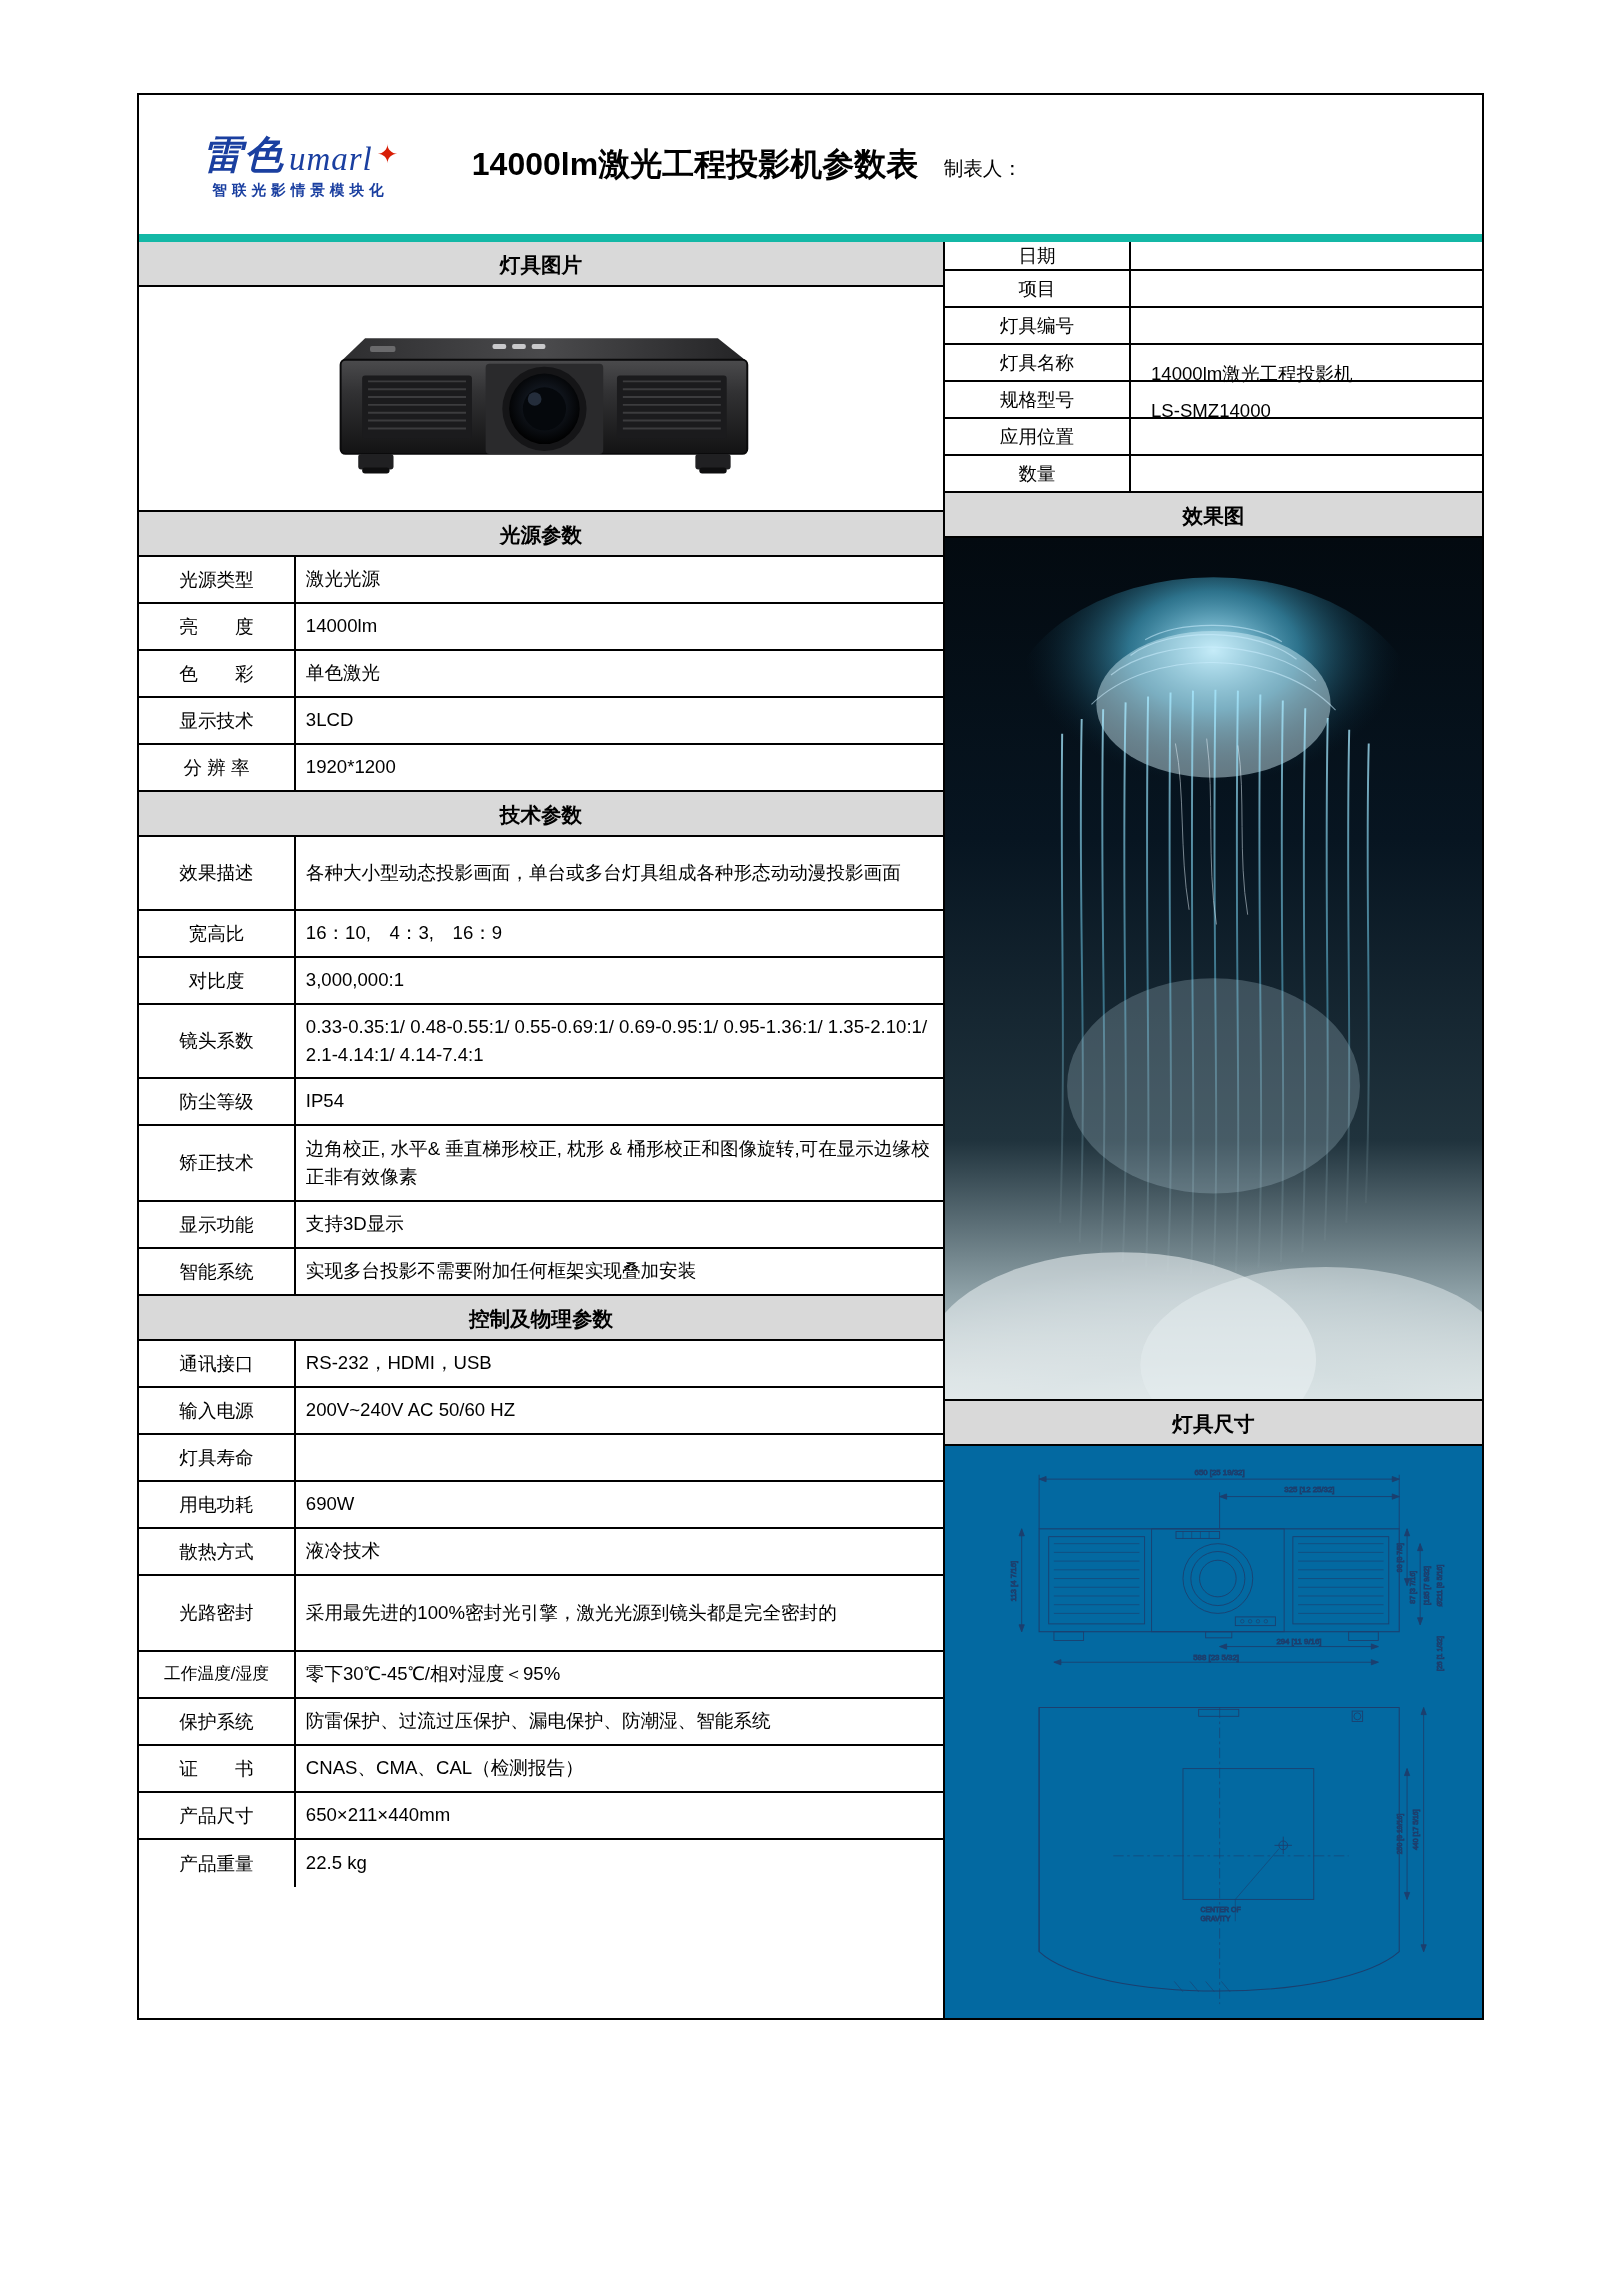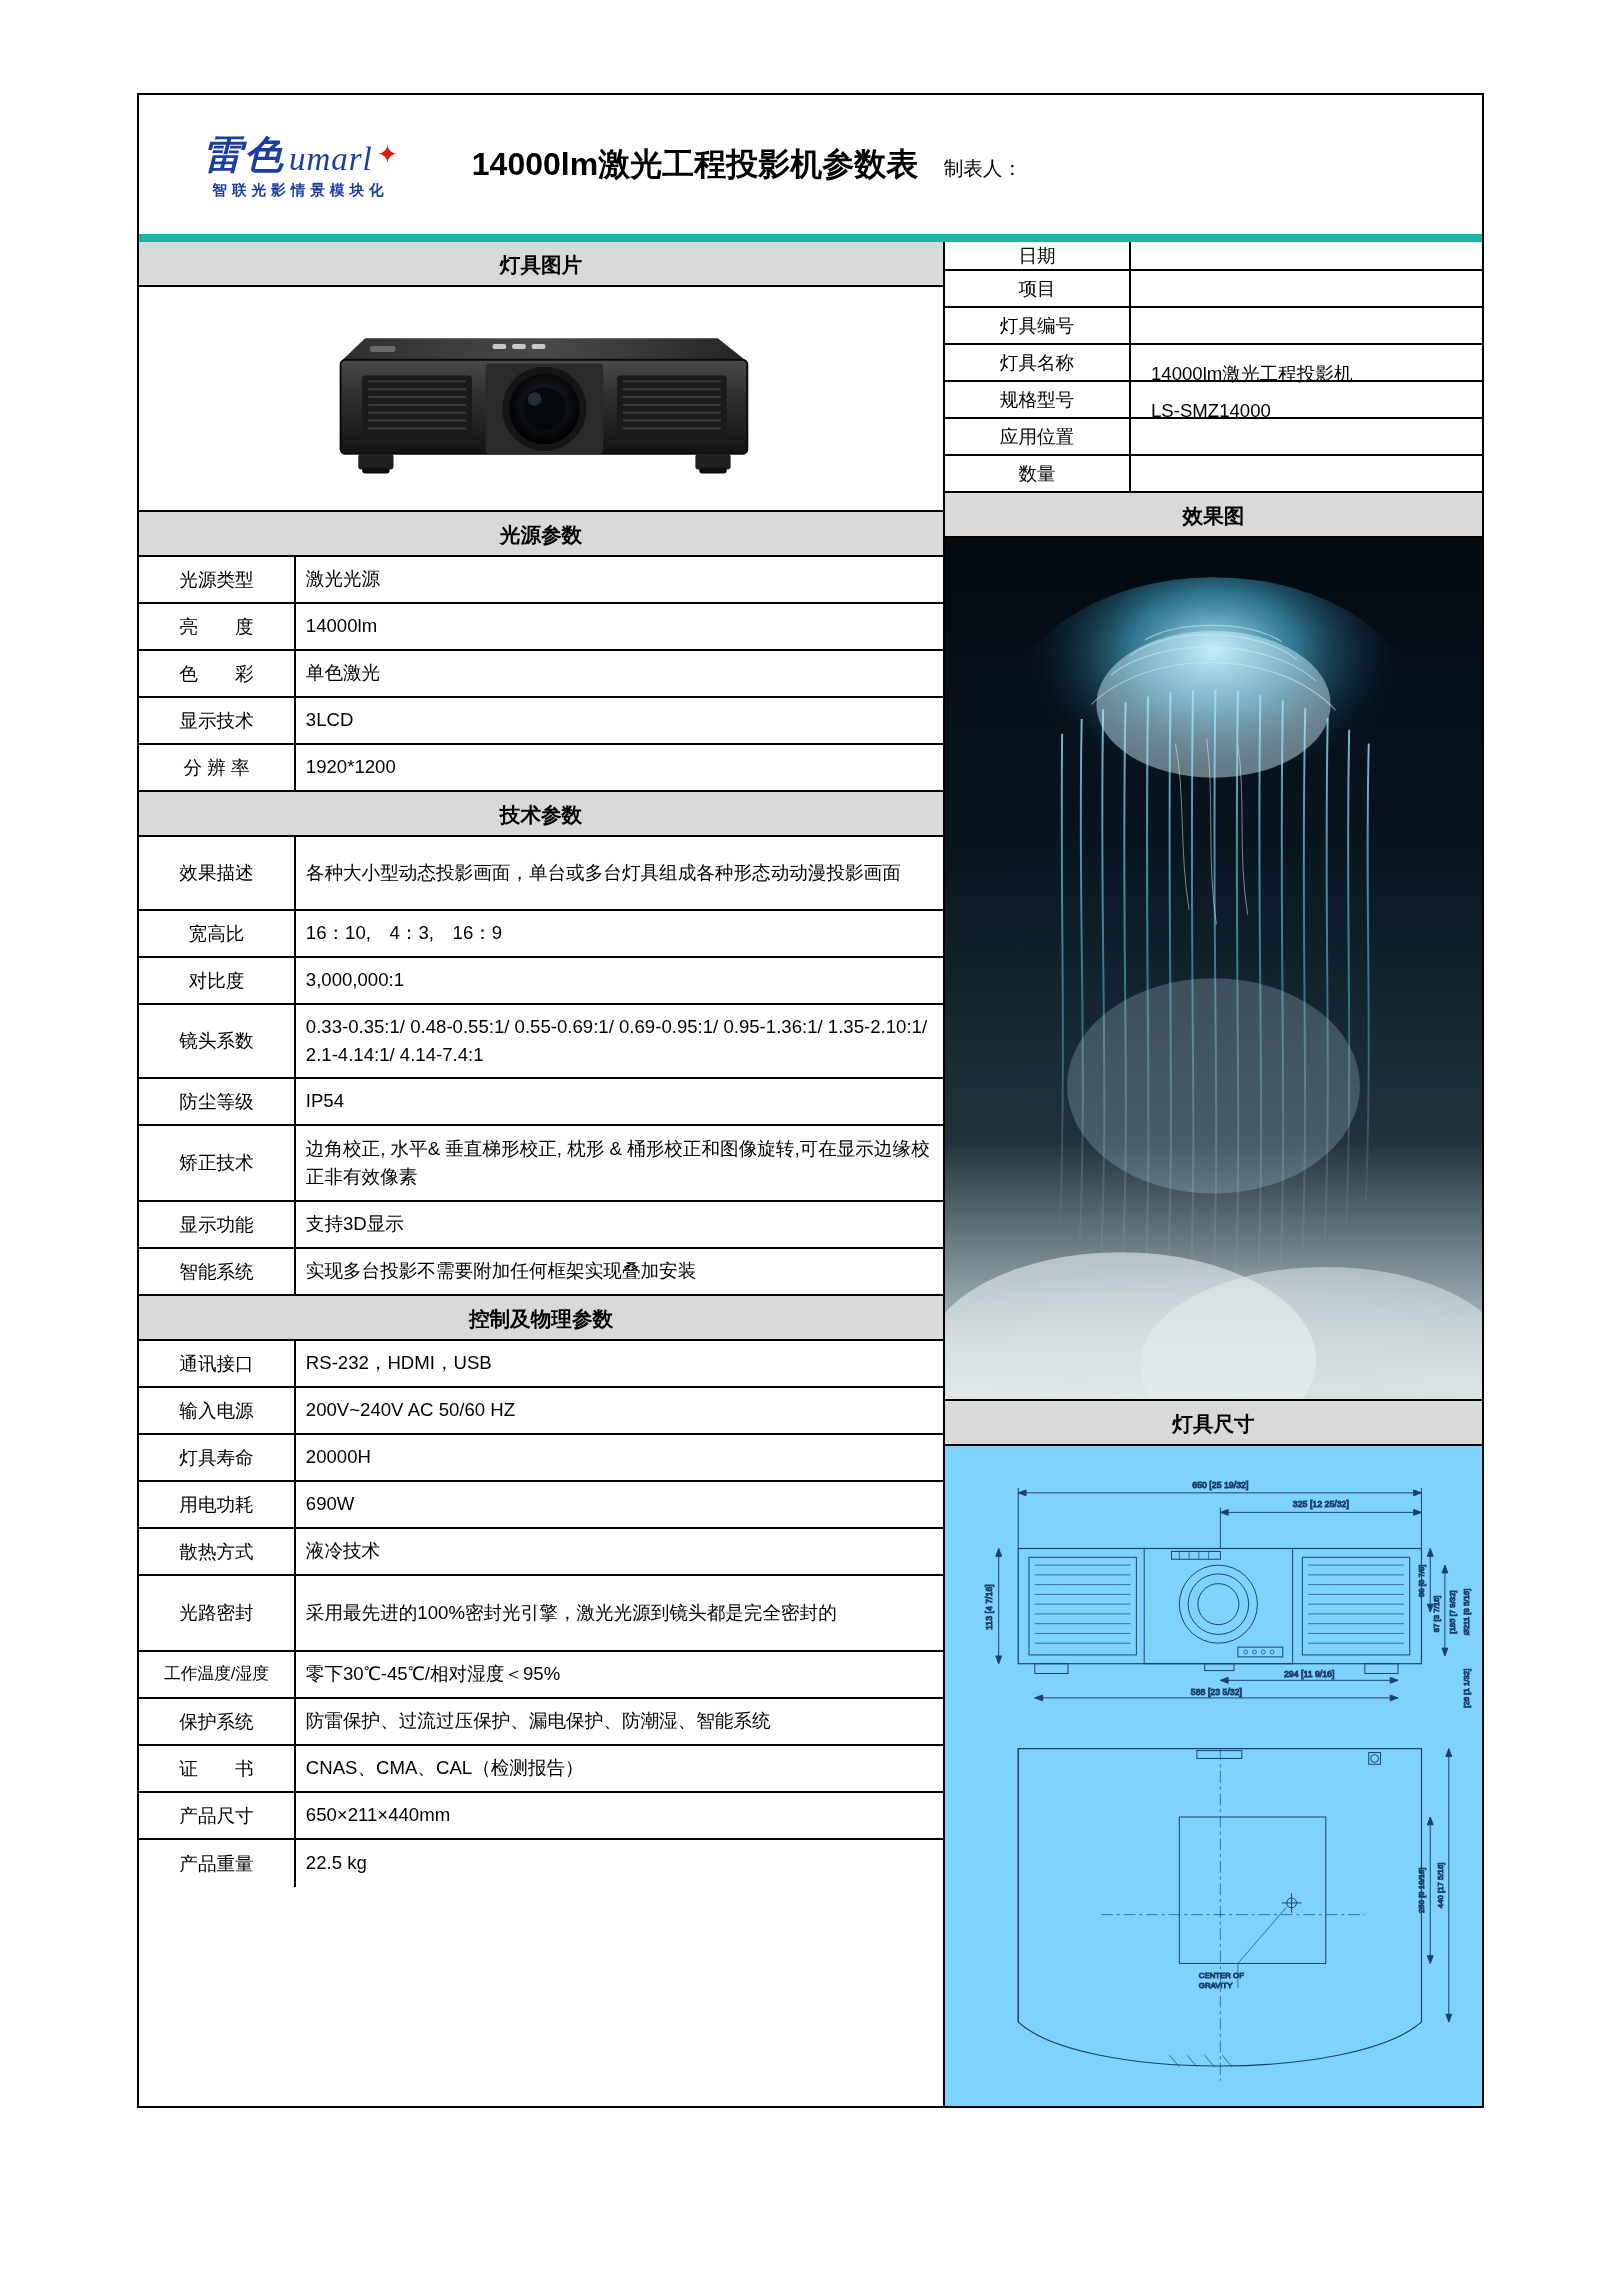--- a/index.html
+++ b/index.html
@@ -206,25 +206,25 @@
     height: 863px;
     border-bottom: 2px solid #000;
     box-sizing: border-box;
     position: relative;
     overflow: hidden;
     background: #050d14;
   }
 
   
   .dim-area {
-    height: 660px;
+    height: 572px;
     box-sizing: border-box;
     position: relative;
     overflow: hidden;
-    background: #7dd3fc;
+    background: #0369a1;
     text-align: right;
   }
 
   svg { display: block; }
 </style>
 </head>
 <body>
 
 <div class="page">
   <div class="sheet">
@@ -385,21 +385,20 @@
         <div class="row">
           <div class="lbl">通讯接口</div>
           <div class="val">RS-232，HDMI，USB</div>
         </div>
         <div class="row">
           <div class="lbl">输入电源</div>
           <div class="val">200V~240V AC 50/60 HZ</div>
         </div>
         <div class="row">
           <div class="lbl">灯具寿命</div>
-          <div class="val">20000H</div>
         </div>
         <div class="row">
           <div class="lbl">用电功耗</div>
           <div class="val">690W</div>
         </div>
         <div class="row">
           <div class="lbl">散热方式</div>
           <div class="val">液冷技术</div>
         </div>
         <div class="row" style="min-height:76px">

